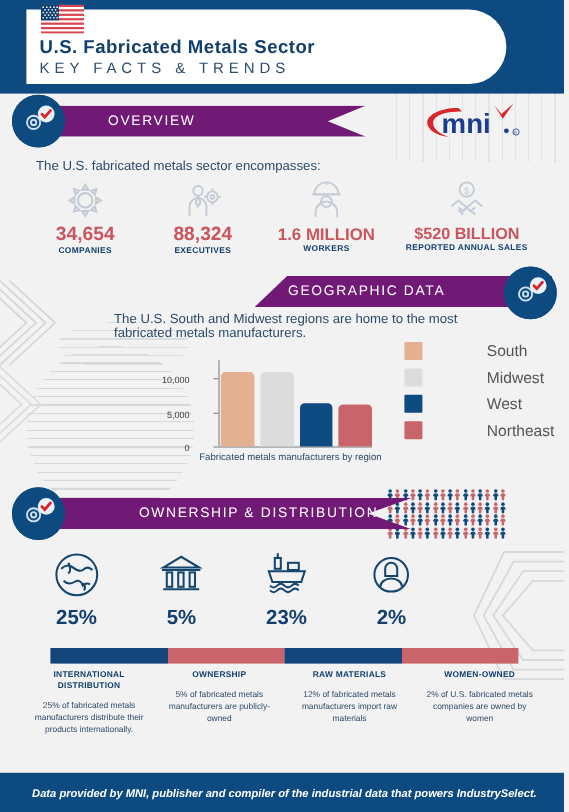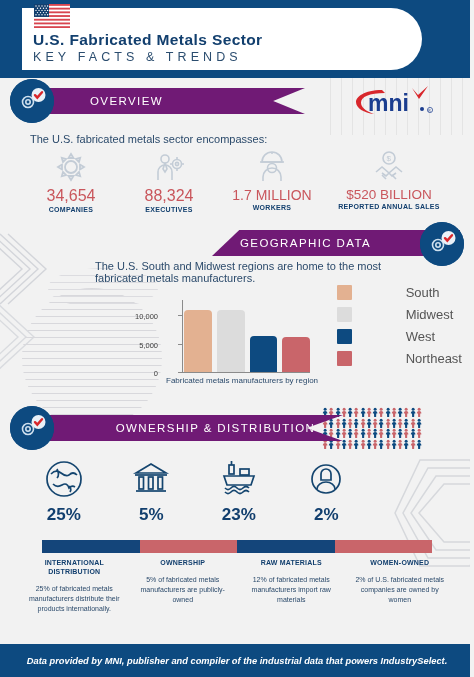--- a/index.html
+++ b/index.html
@@ -46,21 +46,21 @@
   .banner.geo{right:10px;top:230px;width:220px;
     clip-path:polygon(11% 0,100% 0,100% 100%,0 100%);padding-left:28px;}
   .banner.own{left:40px;top:415px;width:255px;
     clip-path:polygon(0 0,100% 0,88% 50%,100% 100%,0 100%);padding-left:48px;}
 
   
   .lead{position:absolute;left:30px;top:133px;color:#2b4a6b;font-size:11px;z-index:4;}
   .stats{position:absolute;left:22px;top:150px;width:440px;display:flex;z-index:4;}
   .stat{text-align:center;}
   .stat .ic{height:34px;display:flex;align-items:flex-end;justify-content:center;}
-  .stat .num{color:#c9565c;font-weight:normal;margin-top:3px;}
+  .stat .num{color:#c9565c;font-weight:bold;margin-top:3px;}
   .stat .lbl{color:#123f6e;font-size:7px;font-weight:bold;letter-spacing:.3px;margin-top:1px;}
 
   
   .geotext{position:absolute;left:95px;top:260px;width:300px;color:#2b4a6b;
     font-size:11px;line-height:12px;z-index:4;}
   .chart{position:absolute;left:160px;top:300px;width:150px;height:78px;z-index:4;}
   .axis-v{position:absolute;left:22px;top:0;width:1px;height:72px;background:#8b8b8b;}
   .axis-h{position:absolute;left:22px;top:72px;width:128px;height:1px;background:#8b8b8b;}
   .tick{position:absolute;left:-28px;font-size:7.5px;color:#3c3c3c;text-align:right;width:26px;}
   .tickline{position:absolute;left:18px;width:4px;height:1px;background:#8b8b8b;}
@@ -233,21 +233,21 @@
         <svg width="34" height="34" viewBox="0 0 34 34">
             <g fill="none" stroke="#c3ccd6" stroke-width="1.6">
           <path d="M7 12 a10 10 0 0 1 20 0 z"></path>
               <path d="M5 12 h24"></path>
               <path d="M17 4 v-2"></path>
           <circle cx="17" cy="18" r="4.5"></circle>
               <path d="M8 31 v-4 a9 9 0 0 1 18 0 v4"></path>
         </g>
           </svg>
       </div>
-      <div class="num" style="font-size:14px">1.7 MILLION</div>
+      <div class="num" style="font-size:14px">1.6 MILLION</div>
       <div class="lbl">WORKERS</div>
     </div>
     <div class="stat" style="width:126px">
       <div class="ic">
         <svg width="34" height="34" viewBox="0 0 34 34">
             <g fill="none" stroke="#c3ccd6" stroke-width="1.6">
           <circle cx="17" cy="8" r="6"></circle>
               <text x="14.6" y="11.4" font-size="8" fill="#c3ccd6" stroke="none" font-family="Liberation Sans, sans-serif">$</text>
           <path d="M4 22 l6-5 7 6 -3 3 -4-3"></path>
               <path d="M30 22 l-6-5 -7 6 3 3 4-3"></path>

